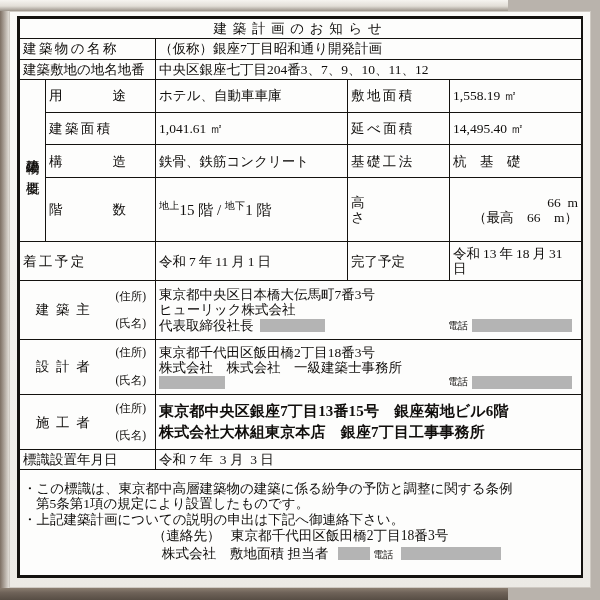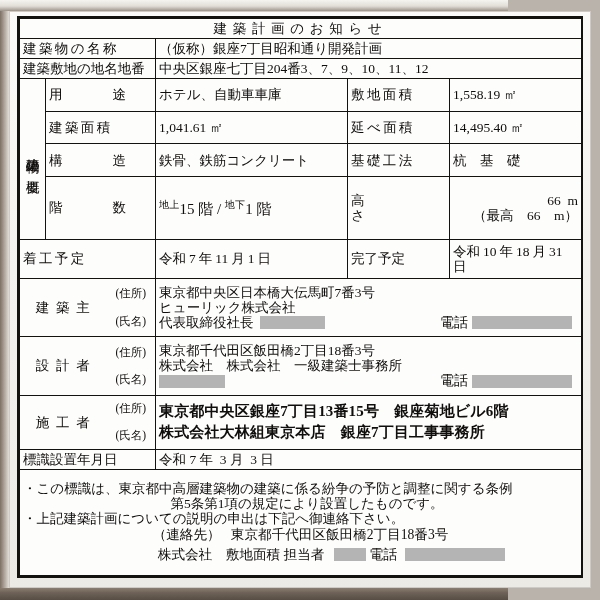--- a/index.html
+++ b/index.html
@@ -97,28 +97,28 @@
   }
   .party-body{font-size:14.5px;line-height:1.28;padding:3px 4px;}
   .party-body.bold{font-weight:bold;font-size:15px;line-height:1.42;letter-spacing:.01em;}
   .line{display:block;white-space:nowrap;}
   .redact{
     display:inline-block;background:#b4b4b4;height:13px;vertical-align:-2px;
   }
   .row-tel{display:flex;align-items:center;}
   .row-tel .left{flex:0 0 auto;}
   .row-tel .spacer{flex:1 1 auto;}
-  .tel{font-size:14px;white-space:nowrap;}
+  .tel{font-size:10px;white-space:nowrap;}
 
   
   .note{
     font-size:13.3px;line-height:1.34;padding:5px 6px 4px 6px;text-align:left;
   }
   .note .b{display:block;white-space:nowrap;}
-  .note .ind{padding-left:13px;text-align:center;}
+  .note .ind{padding-left:13px;}
   .contact{margin-top:5px;font-size:13.6px;line-height:1.38;text-align:center;}
   .contact .b{display:block;white-space:nowrap;}
 </style>
 </head>
 <body>
 
 <div class="board">
 
   <div class="plate">
     <div class="screw tl"></div>
@@ -200,21 +200,21 @@
         </td>
       </tr>
 
       <tr>
         <td colspan="2" class="c keyhdr sp1">着工予定</td>
         <td class="c dt">
           <span>令和</span><span class="n">7</span><span>年</span><span class="n">11</span><span>月</span><span class="n">1</span><span>日</span>
         </td>
         <td class="c keyhdr">完了予定</td>
         <td class="c dt">
-          <span>令和</span><span class="n">10</span><span>年</span><span class="n">18</span><span>月</span><span class="n">31</span><span>日</span>
+          <span>令和</span><span class="n">13</span><span>年</span><span class="n">18</span><span>月</span><span class="n">31</span><span>日</span>
         </td>
       </tr>
 
       <tr>
         <td colspan="2">
           <div class="party-label">
             <span class="nm">建築主</span>
             <span class="sub">
               <span>(住所)</span>
               <span>(氏名)</span>

